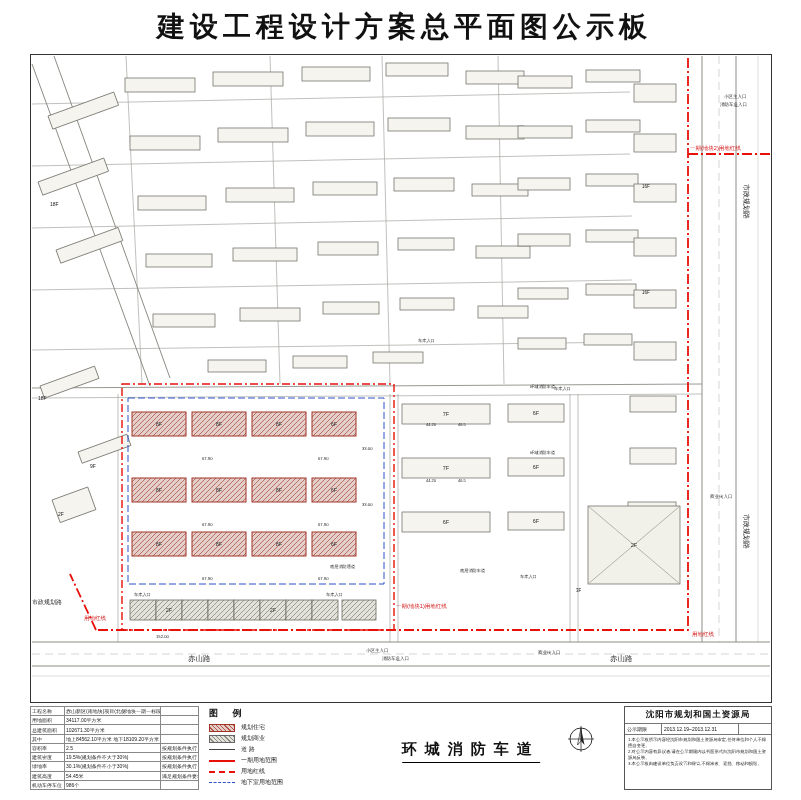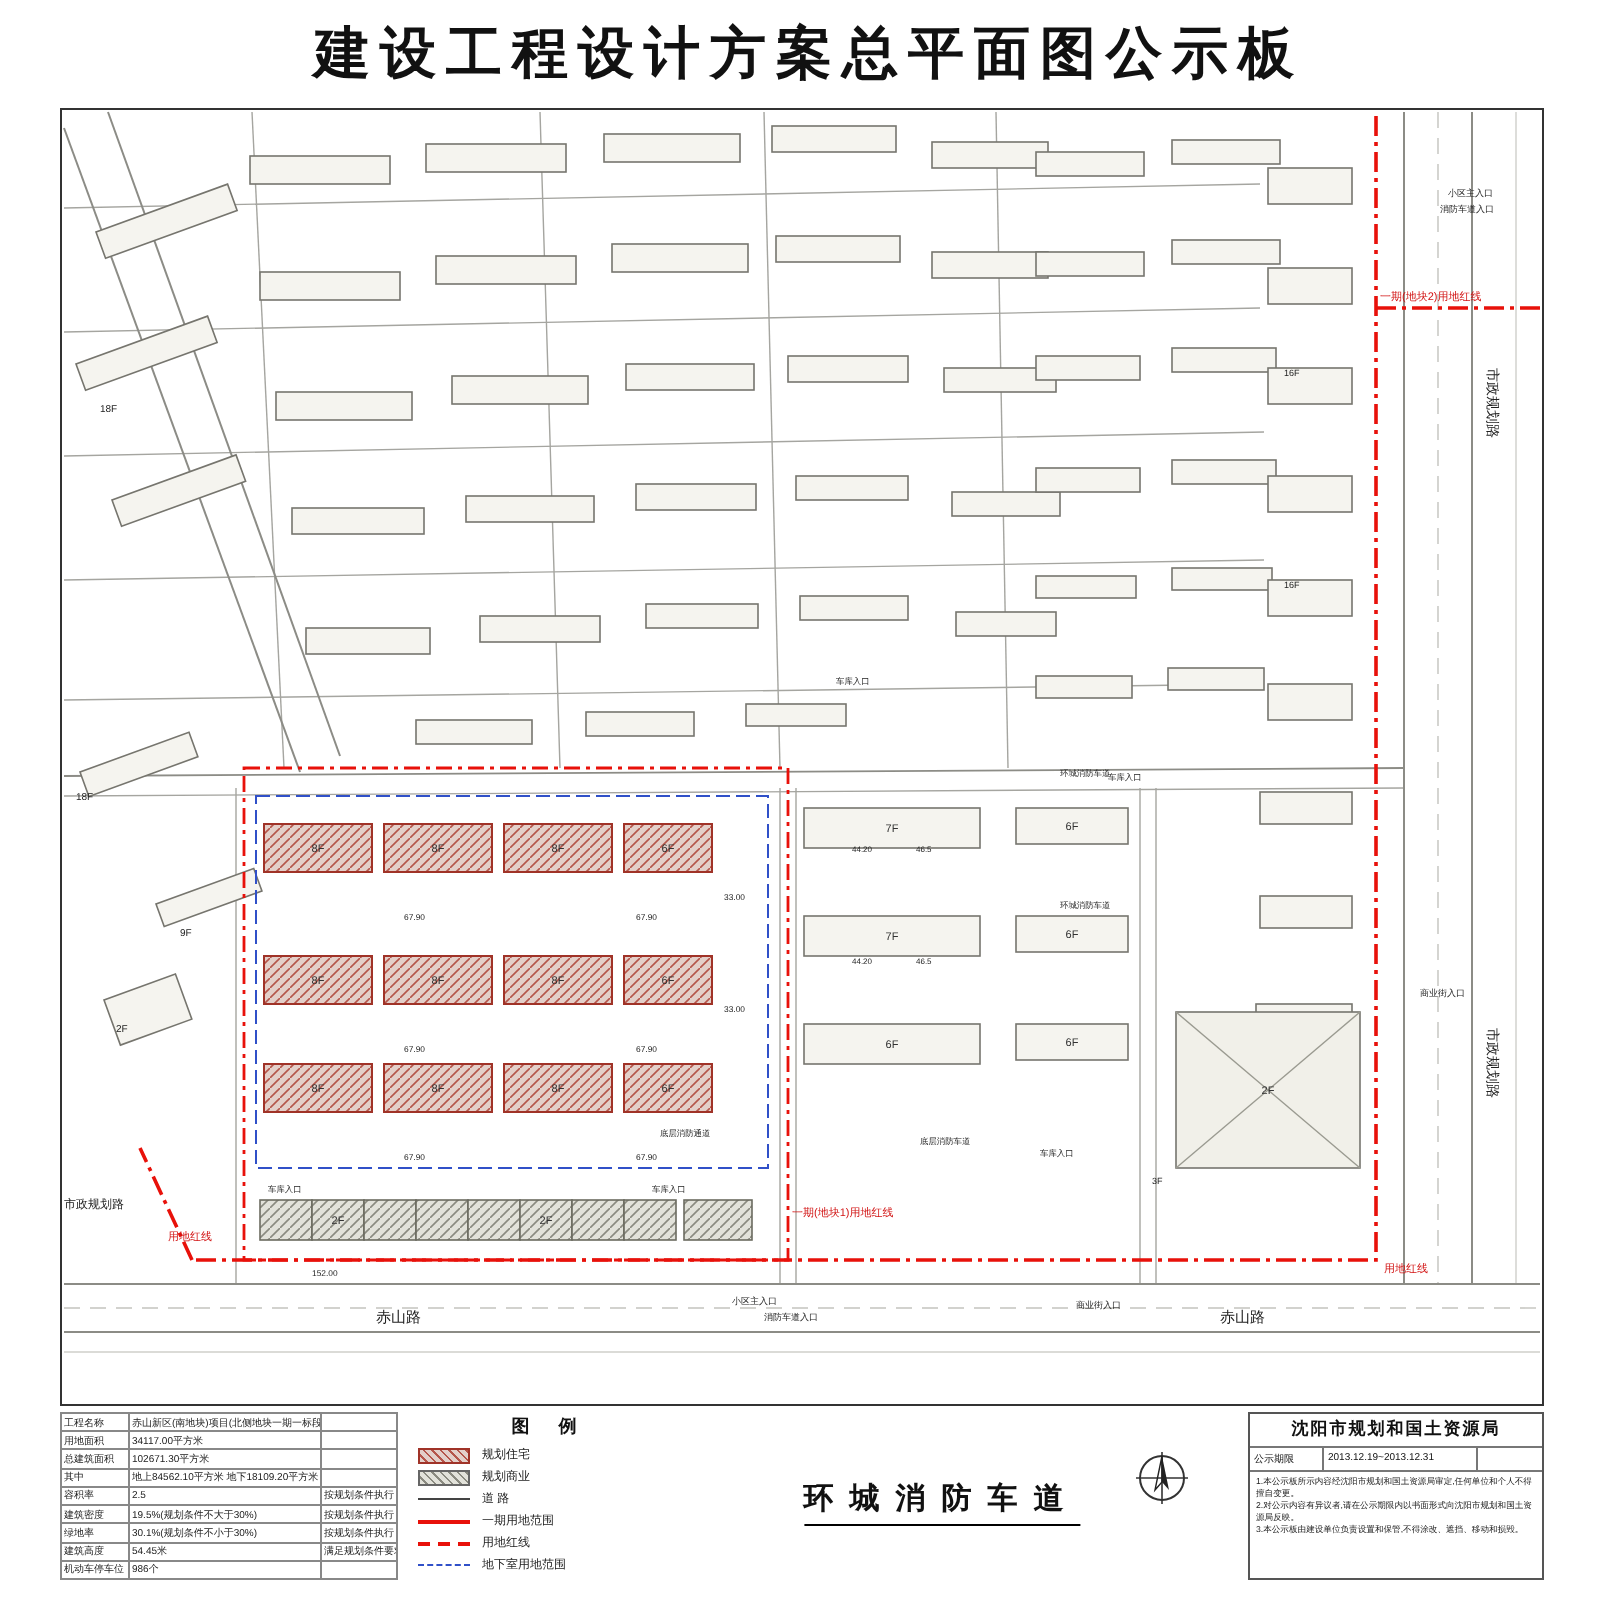--- a/index.html
+++ b/index.html
@@ -8,21 +8,21 @@
   .board-title{position:absolute;top:8px;left:4px;width:100%;text-align:center;
        font-size:28px;font-weight:bold;letter-spacing:5px;}
   .plan-wrap{position:absolute;left:30px;top:54px;width:742px;height:650px;}
   .bottom{position:absolute;left:30px;top:706px;width:742px;height:84px;display:flex;}
   
   .info-table{width:168px;border-collapse:collapse;font-size:5px;table-layout:fixed;}
   .info-table td{border:0.5px solid #888;padding:0 1px;height:8px;overflow:hidden;
        white-space:nowrap;color:#222;}
   
   .legend{width:132px;padding:1px 4px 0 10px;}
-  .legend-title{font-size:9px;font-weight:bold;letter-spacing:6px;text-align:center;margin-bottom:2px;}
+  .legend-title{font-size:9px;font-weight:bold;letter-spacing:6px;text-align:left;margin-bottom:2px;}
   .legend-row{display:flex;align-items:center;height:11px;}
   .legend-label{font-size:6px;color:#222;}
   .sw{width:26px;height:8px;margin-right:6px;flex:none;box-sizing:border-box;}
   .sw-res{background:repeating-linear-gradient(45deg,#e3cfc9 0 2px,#b5554a 2px 3px);border:1px solid #a03328;}
   .sw-com{background:repeating-linear-gradient(45deg,#e2e2da 0 2px,#8a8a80 2px 3px);border:1px solid #666;}
   .sw-road{height:0;border-top:1.5px solid #444;}
   .sw-phase{height:0;border-top:2px solid #e8110a;}
   .sw-redline{height:0;border-top:2px dashed #e8110a;}
   .sw-basement{height:0;border-top:1.5px dashed #3050c8;}
   

